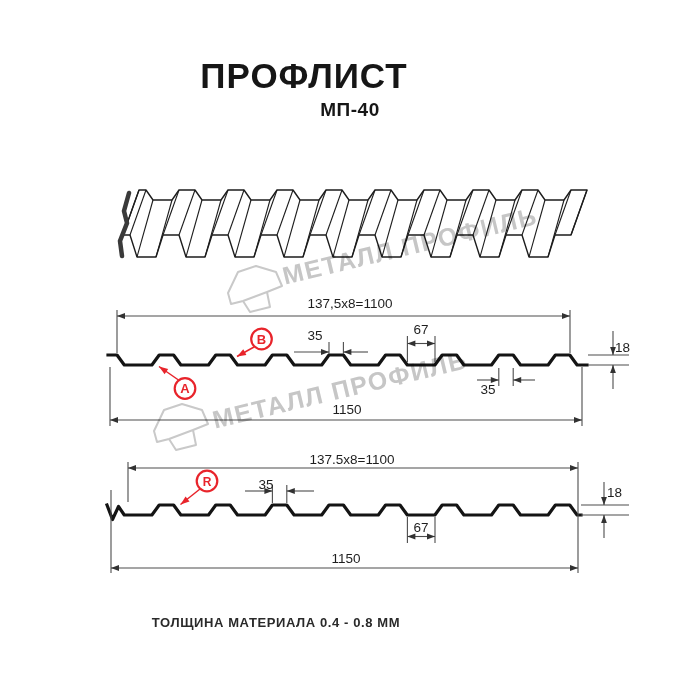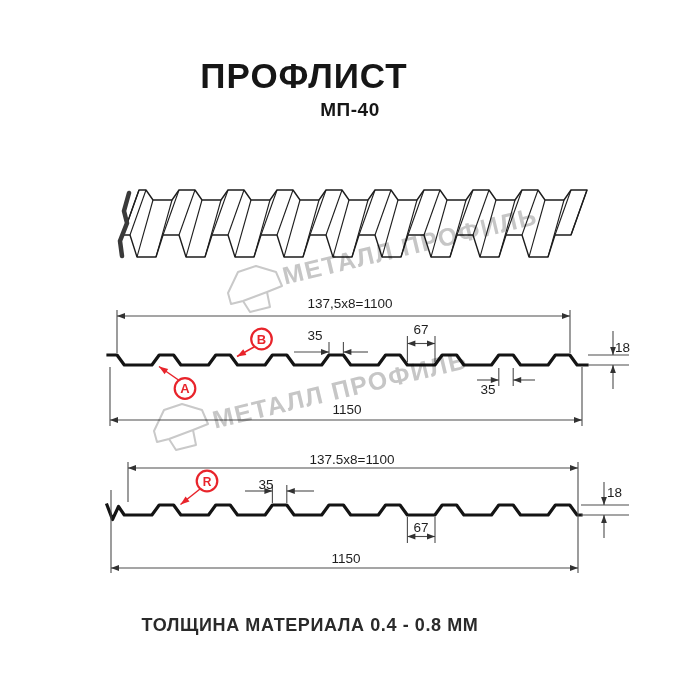--- a/index.html
+++ b/index.html
@@ -13,21 +13,21 @@
   .title{
     position:absolute;top:58px;left:0;width:608px;text-align:center;
     font-size:35px;font-weight:bold;letter-spacing:1px;color:var(--ink);line-height:1;
   }
   .subtitle{
     position:absolute;top:100px;left:0;width:700px;text-align:center;
     font-size:19px;font-weight:bold;letter-spacing:.5px;color:var(--ink);line-height:1;
   }
   .footer{
     position:absolute;top:615px;left:0;width:552px;text-align:center;
-    font-size:18px;font-weight:bold;letter-spacing:.6px;color:#2a2a2a;line-height:1.2;padding-left:34px;
+    font-size:13px;font-weight:bold;letter-spacing:.6px;color:#2a2a2a;line-height:1.2;
   }
   #draw{position:absolute;left:0;top:0;}
   .wm-text{
     position:absolute;color:var(--wm);font-size:25px;font-weight:bold;letter-spacing:1.5px;
     white-space:nowrap;height:28px;line-height:28px;
     transform:rotate(-13.5deg);transform-origin:0 50%;
     mix-blend-mode:multiply;pointer-events:none;
   }
   #wm1{left:283px;top:262px;}
   #wm2{left:213px;top:406px;}

